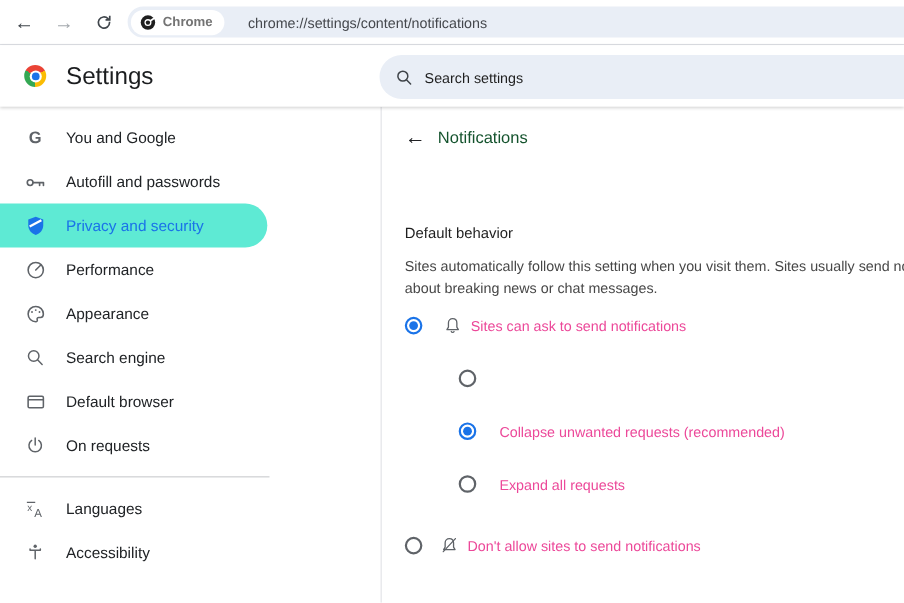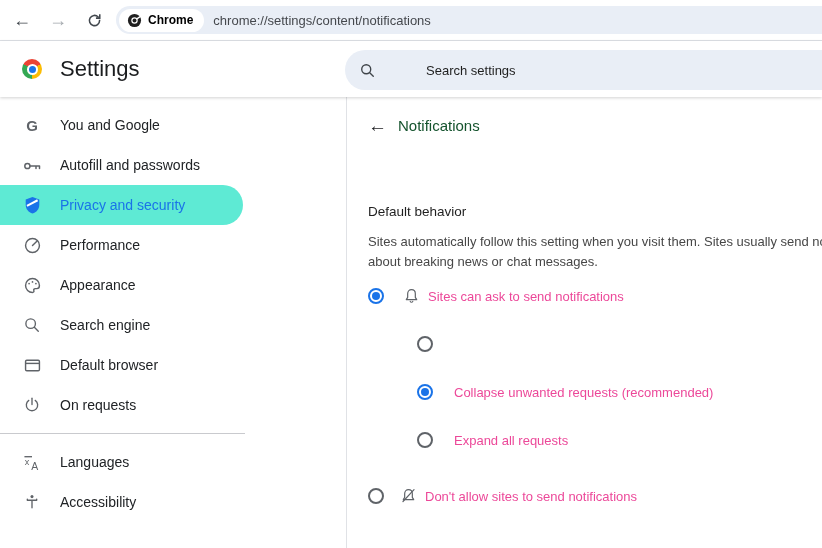--- a/index.html
+++ b/index.html
@@ -22,22 +22,22 @@
   }
   .nav-btn.disabled { color:#a4a9ae; }
   .omnibox {
     flex:1 1 auto; height:28px; margin-right:-24px; background:#e9eef6;
     border-radius:14px; display:flex; align-items:center; padding-left:3px;
   }
   .chrome-chip {
     height:23px; background:#fff; border-radius:12px; display:flex;
     align-items:center; gap:6px; padding:0 11px 0 8px;
   }
-  .chrome-chip .chip-label { font-size:12px; font-weight:700; color:#000000; }
-  .omnibox .url { margin-left:9px; font-size:13px; color:#45484d; white-space:nowrap; }
+  .chrome-chip .chip-label { font-size:12px; font-weight:700; color:#737373; }
+  .omnibox .url { margin-left:21px; font-size:13px; color:#45484d; white-space:nowrap; }
 
   
   .settings-header {
     position:absolute; top:41px; left:0; width:822px; height:56px; background:#fff;
     box-shadow:0 1px 3px rgba(0,0,0,.18); z-index:3;
   }
   .logo-color {
     position:absolute; left:22px; top:18px; width:20px; height:20px; border-radius:50%;
     background:conic-gradient(#ea4335 0 60deg, #fbbc04 60deg 180deg, #34a853 180deg 300deg, #ea4335 300deg 360deg);
   }
@@ -51,21 +51,21 @@
   }
   .settings-title {
     position:absolute; left:60px; top:0; height:56px; display:flex; align-items:center;
     font-size:22px; font-weight:500; color:#1b1d1f;
   }
   .search-pill {
     position:absolute; left:345px; top:9px; width:520px; height:40px;
     background:#e9eef6; border-radius:20px; display:flex; align-items:center;
     padding-left:14px; gap:10px;
   }
-  .search-pill .search-text { font-size:13px; color:#1f1f1f;margin-left:40px; }
+  .search-pill .search-text { font-size:13px; color:#1f1f1f; }
 
   
   .sidebar {
     position:absolute; top:97px; left:0; width:347px; height:451px; background:#fff;
     border-right:1px solid #e0e2e6; padding-top:8px;
   }
   .nav-item {
     height:40px; width:243px; display:flex; align-items:center;
     border-radius:0 20px 20px 0; cursor:default;
   }

